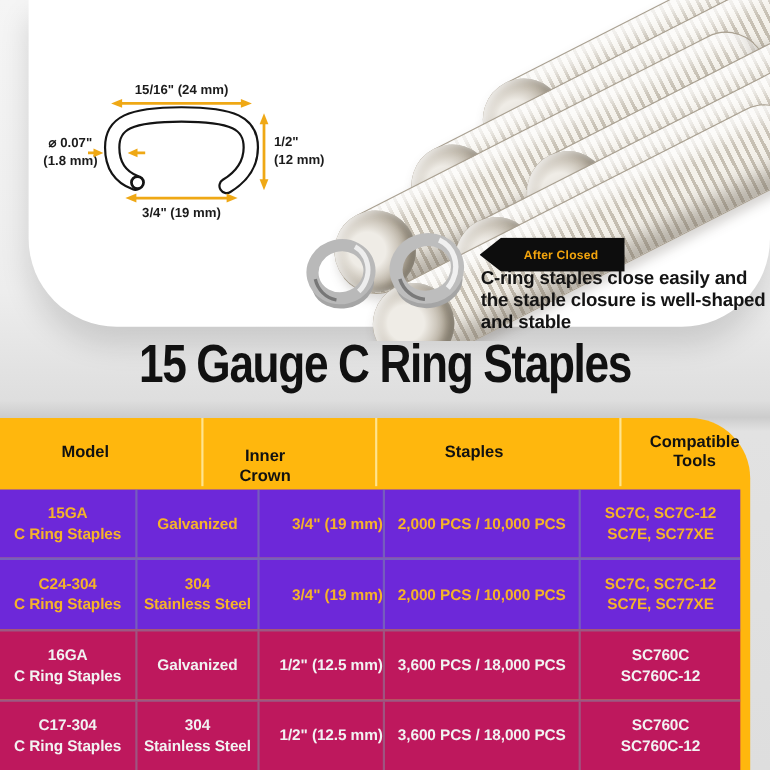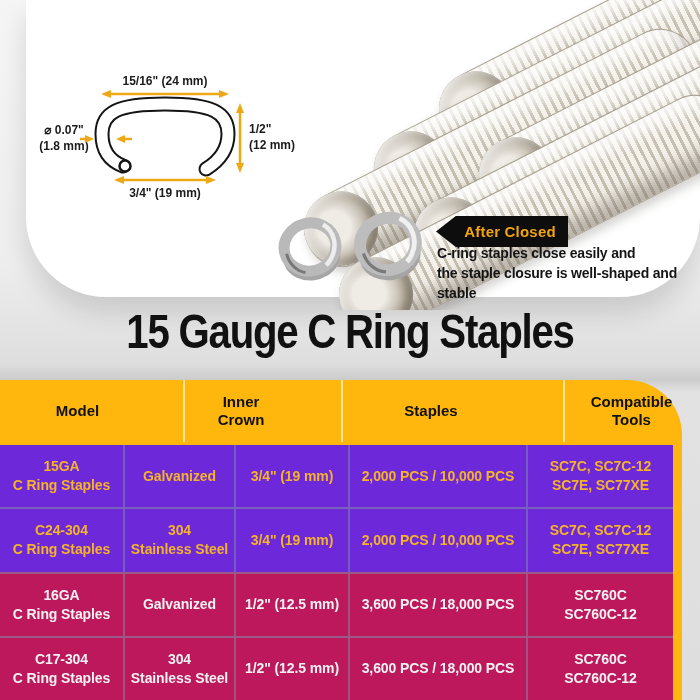--- a/index.html
+++ b/index.html
@@ -26,22 +26,22 @@
   .t1{left:120px;top:-10px;} .t2{left:55px;top:50px;} .t3{left:-15px;top:110px;}
   .t4{left:160px;top:56px;}  .t5{left:95px;top:116px;} .t6{left:20px;top:176px;}
 
   
   .rings{position:absolute;left:272px;top:203px;width:170px;height:85px;}
 
   
   .tag{position:absolute;left:436px;top:216px;width:132px;height:31px;background:#0d0d0d;
        clip-path:polygon(0 50%,15% 0,100% 0,100% 100%,15% 100%);
        display:flex;align-items:center;justify-content:center;padding-left:16px;box-sizing:border-box;}
-  .tag span{color:#f2a40d;font-size:15px;font-weight:bold;letter-spacing:.2px;}
-  .desc{position:absolute;left:437px;top:243px;color:#141414;font-size:14px;font-weight:bold;line-height:20px;letter-spacing:-.2px;}
+  .tag span{color:#f2a40d;font-size:11px;font-weight:bold;letter-spacing:.2px;}
+  .desc{position:absolute;left:437px;top:243px;color:#141414;font-size:17px;font-weight:bold;line-height:20px;letter-spacing:-.2px;}
 
   
   .title{position:absolute;left:0;top:303px;width:700px;margin:0;text-align:center;color:#111;
          font-size:49px;font-weight:bold;letter-spacing:-1.5px;transform:scaleX(.82);transform-origin:center;}
 
   
   .spec-table{position:absolute;left:0;top:380px;width:682px;height:320px;background:#ffb70d;
               border-top-right-radius:55px;}
   .thead{position:absolute;left:16px;top:0;width:100%;height:62px;display:flex;gap:44px;}
   .th{display:flex;align-items:center;justify-content:center;text-align:center;
@@ -52,21 +52,21 @@
   .w-tools .hdr-inner{max-width:100px;}
 
   .tbody{position:absolute;left:0;top:65px;right:9px;bottom:0;display:flex;flex-direction:column;}
   .tr{flex:1;display:flex;}
   .tr + .tr{border-top:2px solid rgba(128,143,163,.55);}
   .style-a{background:#6d28d9;color:#f5b329;}
   .style-b{background:#be185d;color:#f2f2f2;}
   .td{display:flex;flex-direction:column;align-items:center;justify-content:center;text-align:center;
       font-size:14px;font-weight:bold;line-height:1.35;letter-spacing:-.1px;}
   .td + .td{border-left:2px solid rgba(128,143,163,.5);}
-  .c1{width:123px;} .c2{width:109px;} .c3{width:112px;} .c4{width:176px;} .c5{flex:1;}
+  .c1{width:123px;} .c2{width:109px;} .c3{width:112px;align-items:flex-end;} .c4{width:176px;} .c5{flex:1;}
 </style>
 </head>
 <body>
 
 <div class="canvas">
 
   <div class="card"></div>
 
   <svg class="diagram" viewBox="0 0 280 150">
 

